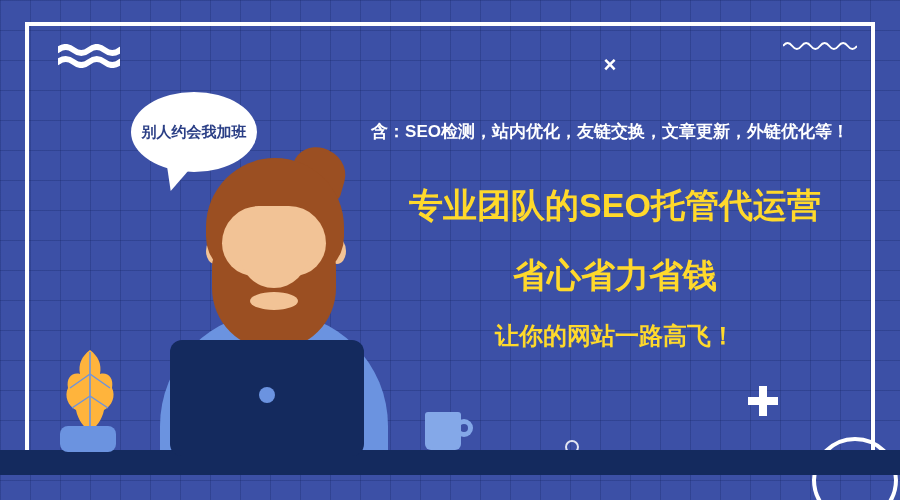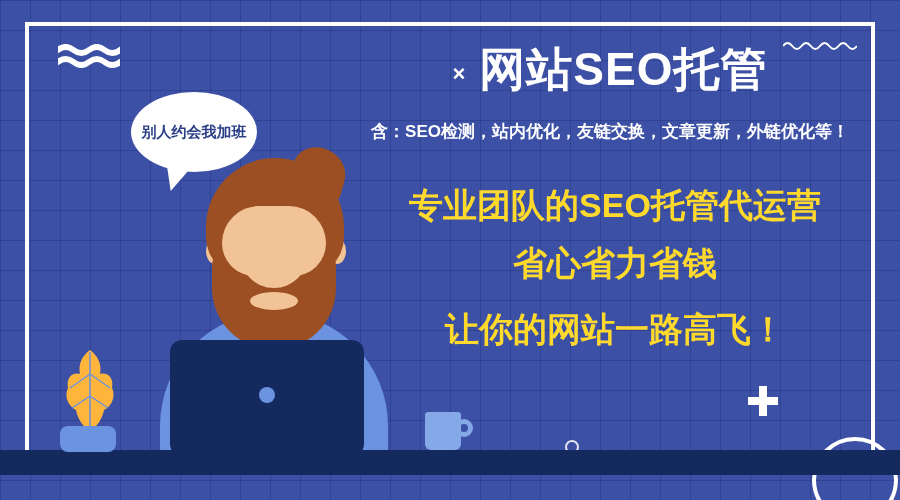--- a/index.html
+++ b/index.html
@@ -132,23 +132,23 @@
     top: 188px;
     width: 530px;
     text-align: center;
   }
   .slogan {
     color: #ffd92b;
     font-weight: bold;
     line-height: 1;
     white-space: nowrap;
   }
-  .slogan-1 { font-size: 34px; margin-bottom: 24px; }
+  .slogan-1 { font-size: 34px; margin-bottom: 36px; }
   .slogan-2 { font-size: 34px; margin-bottom: 32px; }
-  .slogan-3 { font-size: 34px; }
+  .slogan-3 { font-size: 24px; }
 
   
   .bubble {
     position: absolute;
     left: 131px;
     top: 92px;
     width: 126px;
     height: 80px;
     background: #ffffff;
     border-radius: 50%;
@@ -410,21 +410,20 @@
   </div>
 
   <div class="bubble-tail"></div>
   <div class="bubble">
     <span class="bubble-line">别人约会</span>
     <span class="bubble-line">我加班</span>
   </div>
 
   <div class="title-row">
     <span class="title-x">×</span>
-    <span class="title-main">网站SEO托管</span>
   </div>
   <div class="subtitle">含：SEO检测，站内优化，友链交换，文章更新，外链优化等！</div>
 
   <div class="slogans">
     <div class="slogan slogan-1">专业团队的SEO托管代运营</div>
     <div class="slogan slogan-2">省心省力省钱</div>
     <div class="slogan slogan-3">让你的网站一路高飞！</div>
   </div>
 
 </div>

